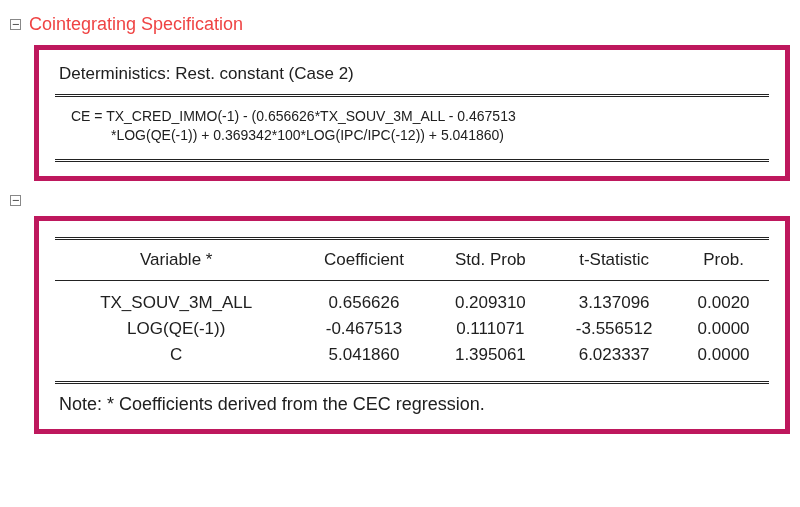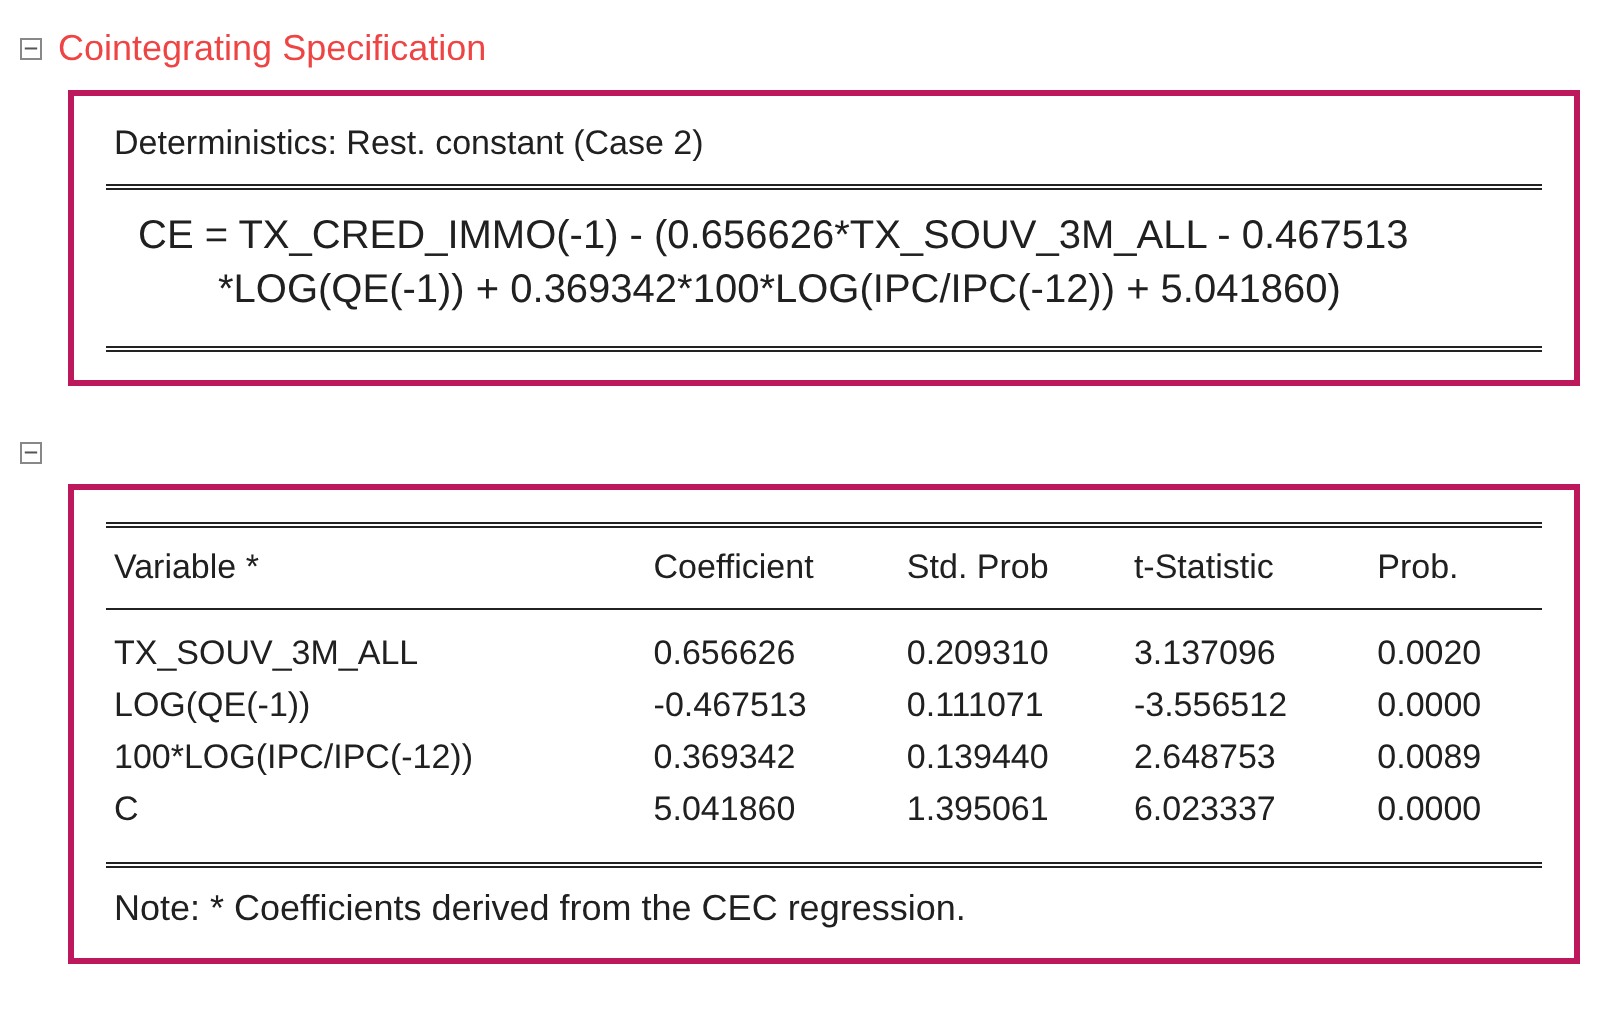--- a/index.html
+++ b/index.html
@@ -31,55 +31,56 @@
     user-select: none;
     font-family: monospace;
     padding-bottom: 1px;
     box-sizing: border-box;
   }
   .section-title {
     font-size: 18px;
     color: #ef4444;
   }
   .panel {
-    border: 3px solid #be185d;
+    border: 5px solid #be185d;
     margin-left: 24px;
     padding: 12px 16px 14px 16px;
-    margin-bottom: 28px;
+    margin-bottom: 14px;
   }
   .dbl-rule-top {
     border-top: 3px double #222;
     height: 0;
     margin-top: 4px;
   }
   .sgl-rule {
     border-top: 1px solid #222;
     height: 0;
   }
   .eq-line {
     padding: 10px 4px 10px 16px;
-    font-size: 20px;
+    font-size: 14px;
     line-height: 1.35;
   }
   .eq-line .indent {
     padding-left: 40px;
     display: block;
   }
   table.coef {
     width: 100%;
     border-collapse: collapse;
     font-size: 17px;
   }
   table.coef th {
     font-weight: normal;
     padding: 10px 4px;
-    text-align: left;
+    text-align: center;
   }
   table.coef td {
     padding: 3px 4px;
+    text-align: center;
   }
   tbody.data tr:first-child td { padding-top: 12px; }
   tbody.data tr:last-child td { padding-bottom: 12px; }
   .note {
     padding: 10px 4px 0 4px;
     font-size: 18px;
   }
   .det-row {
     padding: 2px 4px 6px 4px;
     font-size: 17px;
@@ -135,27 +136,20 @@
         <td>0.0020</td>
       </tr>
       <tr>
         <td>LOG(QE(-1))</td>
         <td>-0.467513</td>
         <td>0.111071</td>
         <td>-3.556512</td>
         <td>0.0000</td>
       </tr>
       <tr>
-        <td>100*LOG(IPC/IPC(-12))</td>
-        <td>0.369342</td>
-        <td>0.139440</td>
-        <td>2.648753</td>
-        <td>0.0089</td>
-      </tr>
-      <tr>
         <td>C</td>
         <td>5.041860</td>
         <td>1.395061</td>
         <td>6.023337</td>
         <td>0.0000</td>
       </tr>
     </tbody>
   </table>
   <div class="dbl-rule-top"></div>
   <div class="note">Note: * Coefficients derived from the CEC regression.</div>

